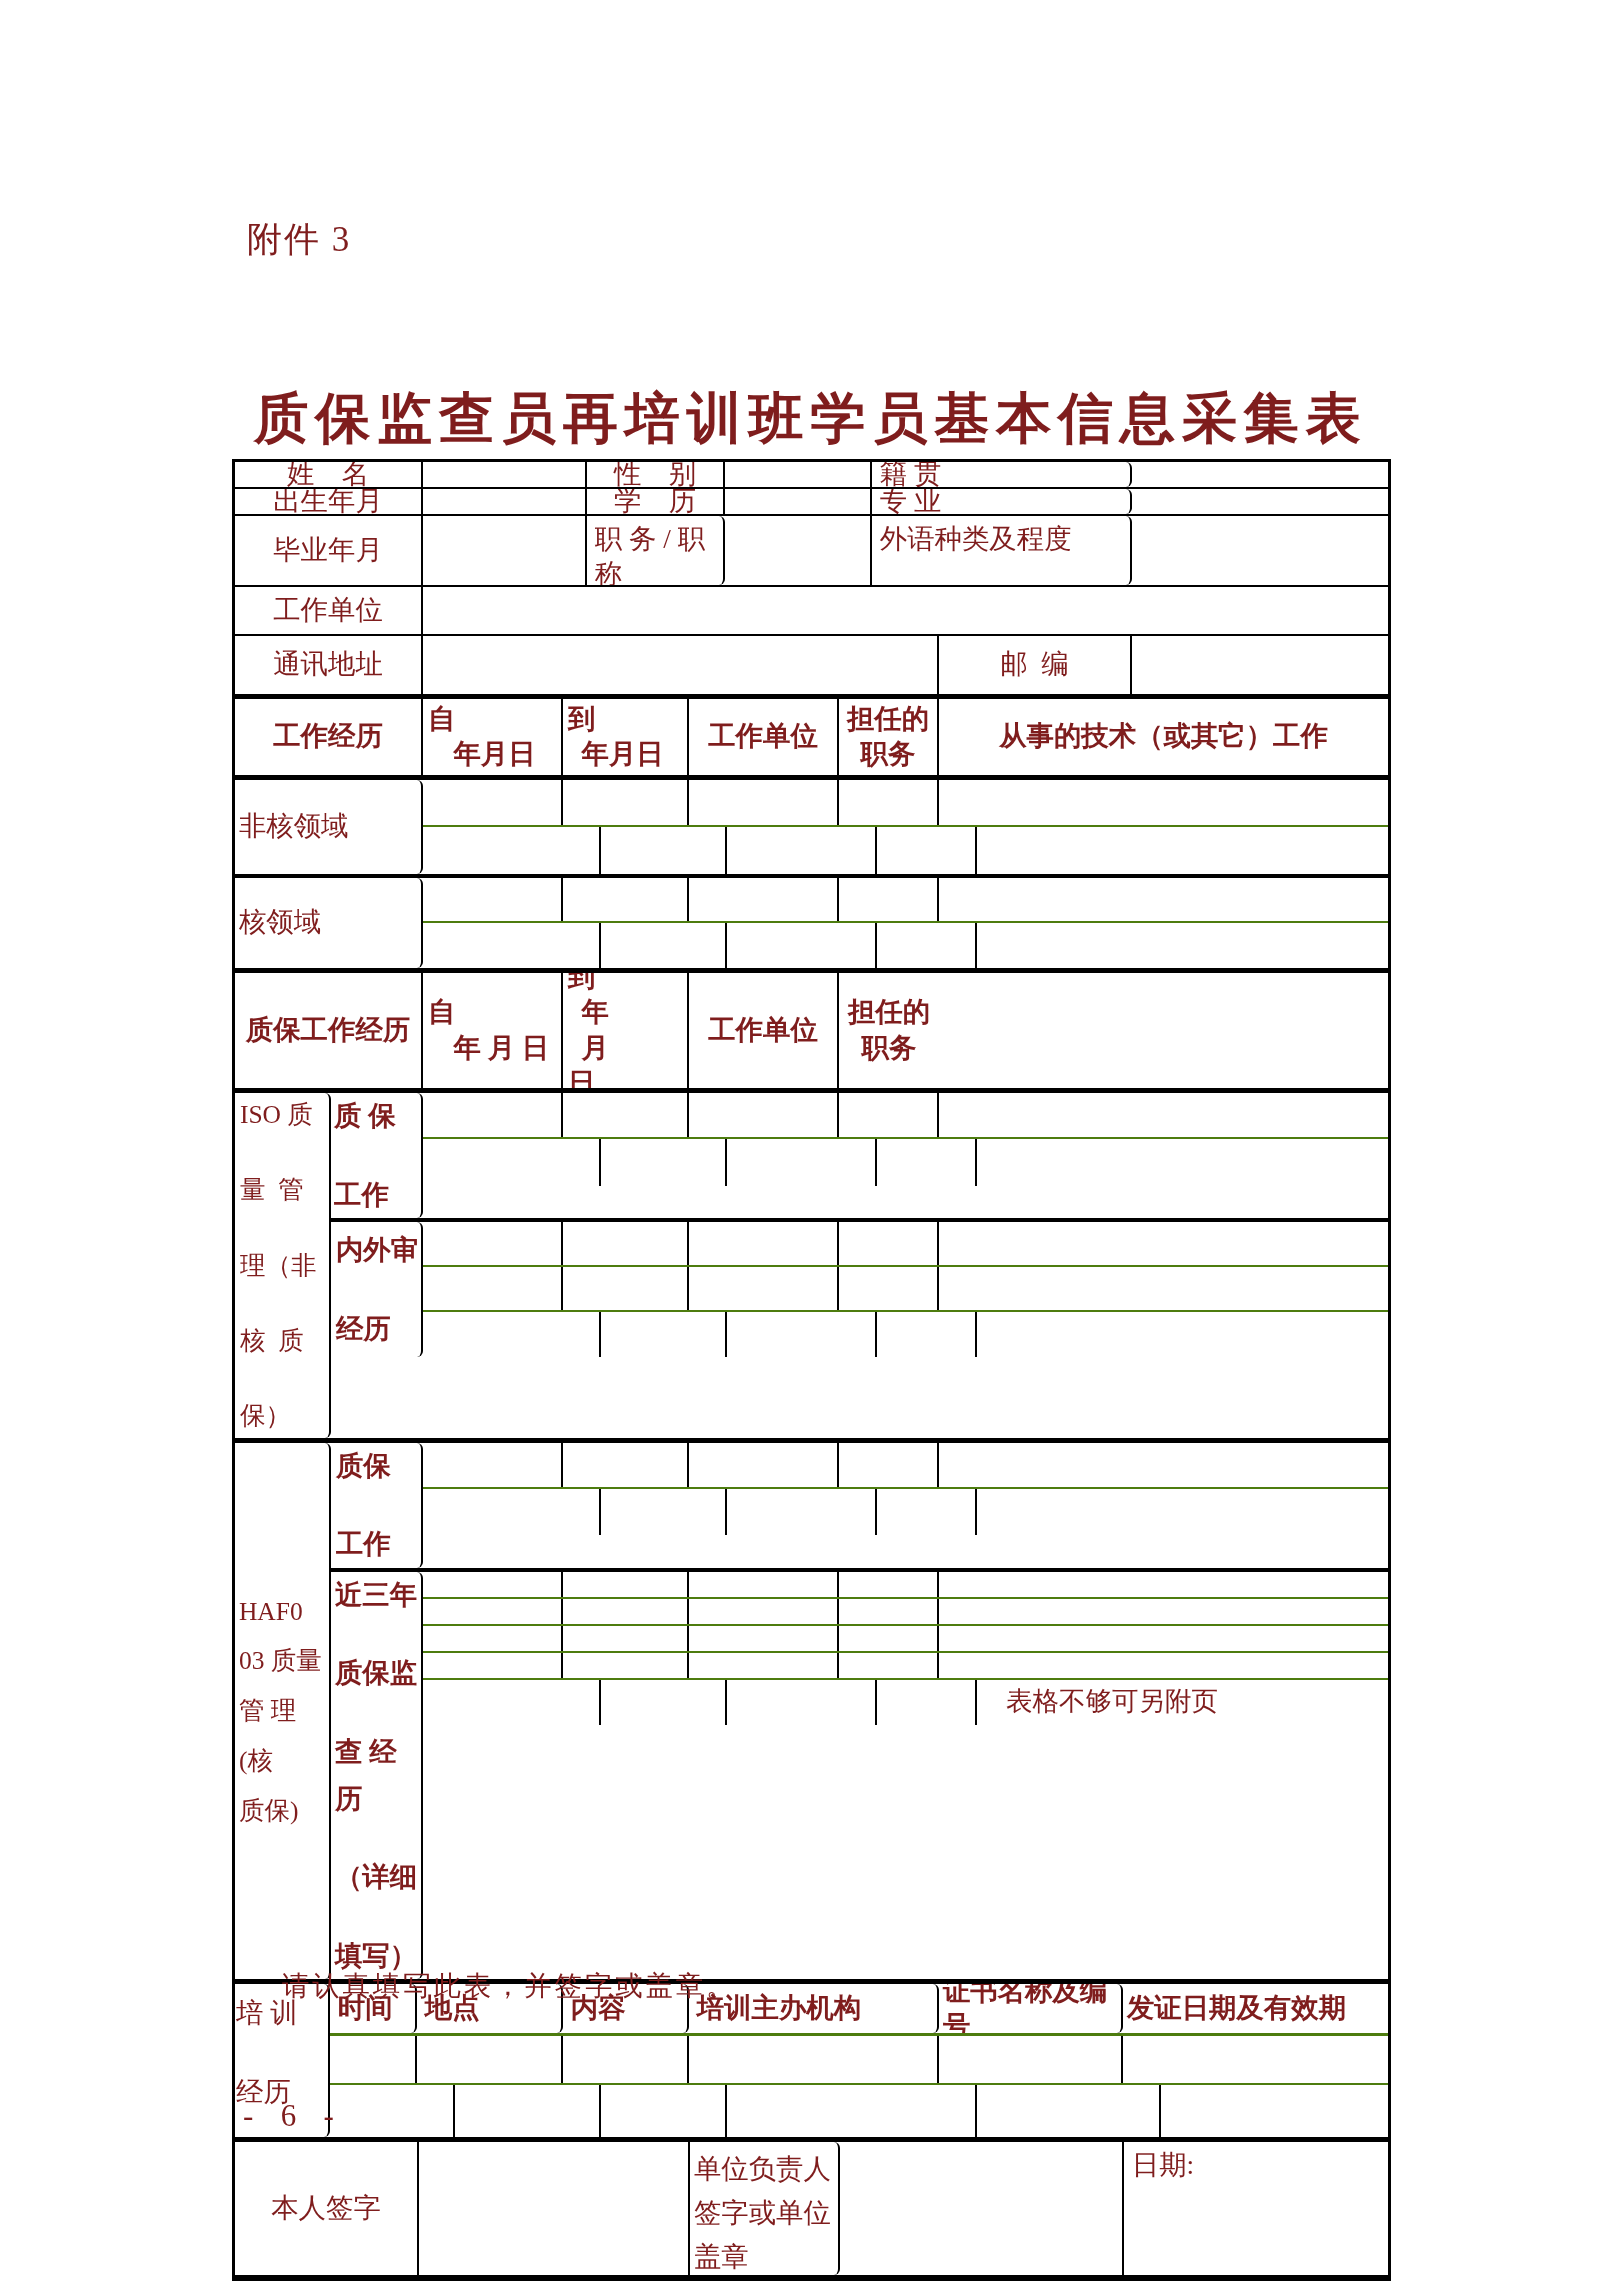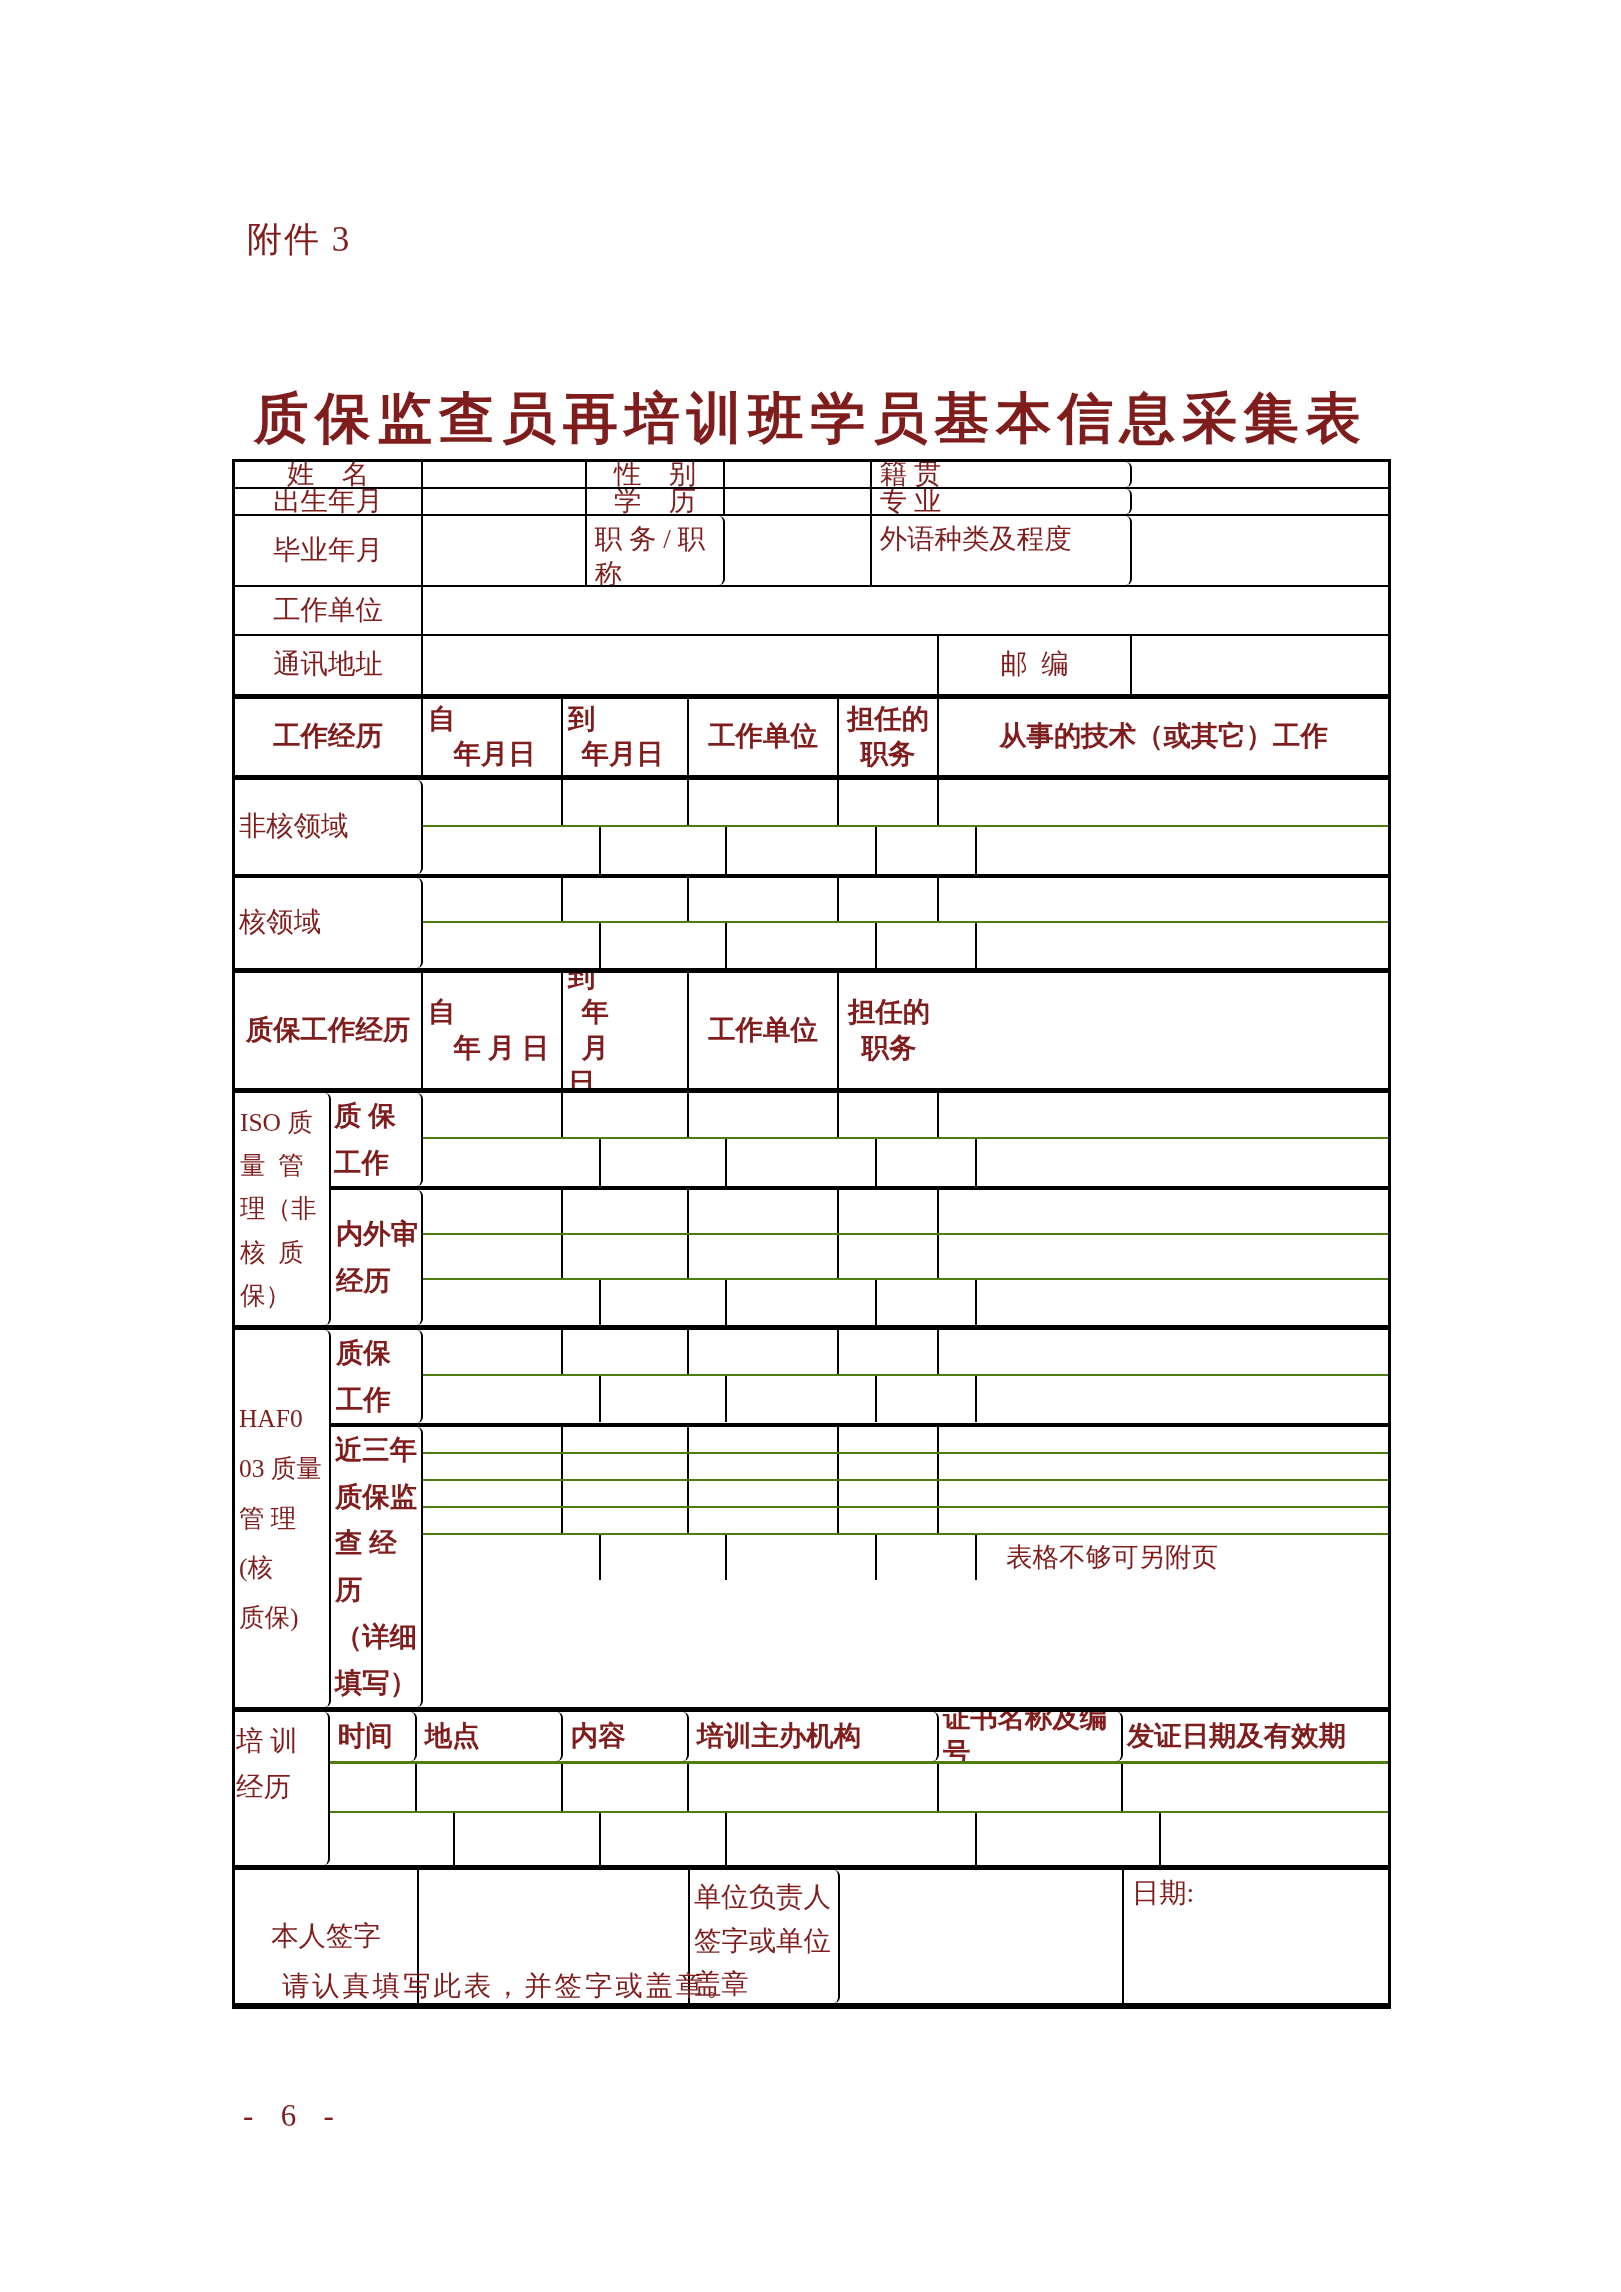--- a/index.html
+++ b/index.html
@@ -44,21 +44,21 @@
   .w188{width:184px}.w192{width:188px}.w197{width:193px}.w255{width:250px}
   .w265{width:260px}.w276{width:271px}.w290{width:284px}.w526{width:516px}
   
   .h45{height:27px}.h46{height:45px}.h47{height:46px}.h48{height:47px}
   .h50{height:49px}.h53{height:52px}.h64{height:63px}.h72{height:71px}
   .h83{height:81px}.h122{height:120px}.h136{height:133px}
   .fs26{font-size:25.5px}
   .datecell { align-items:flex-start; justify-content:center; padding-left:4.9px; }
   .ind1 { padding-left:25.5px; display:block; }
   .ind2 { padding-left:13.7px; display:block; }
-  .lh17 { line-height:1.7; }
+  .lh17 { line-height:1.7;gap:32px; }
   .lh19 { line-height:1.95; }
   .note-cell { align-items:center; justify-content:flex-start; padding-left:29px; flex-direction:row; font-size:26.5px; }
   .footer-note { position:absolute; left:282px; top:1968px; font-size:27.4px; letter-spacing:2.9px; }
   .page-num { position:absolute; left:243px; top:2098px; font-size:31px; letter-spacing:9.8px; }
   .blockline { display:block; }
 </style>
 </head>
 <body>
 
 <div class="page">

